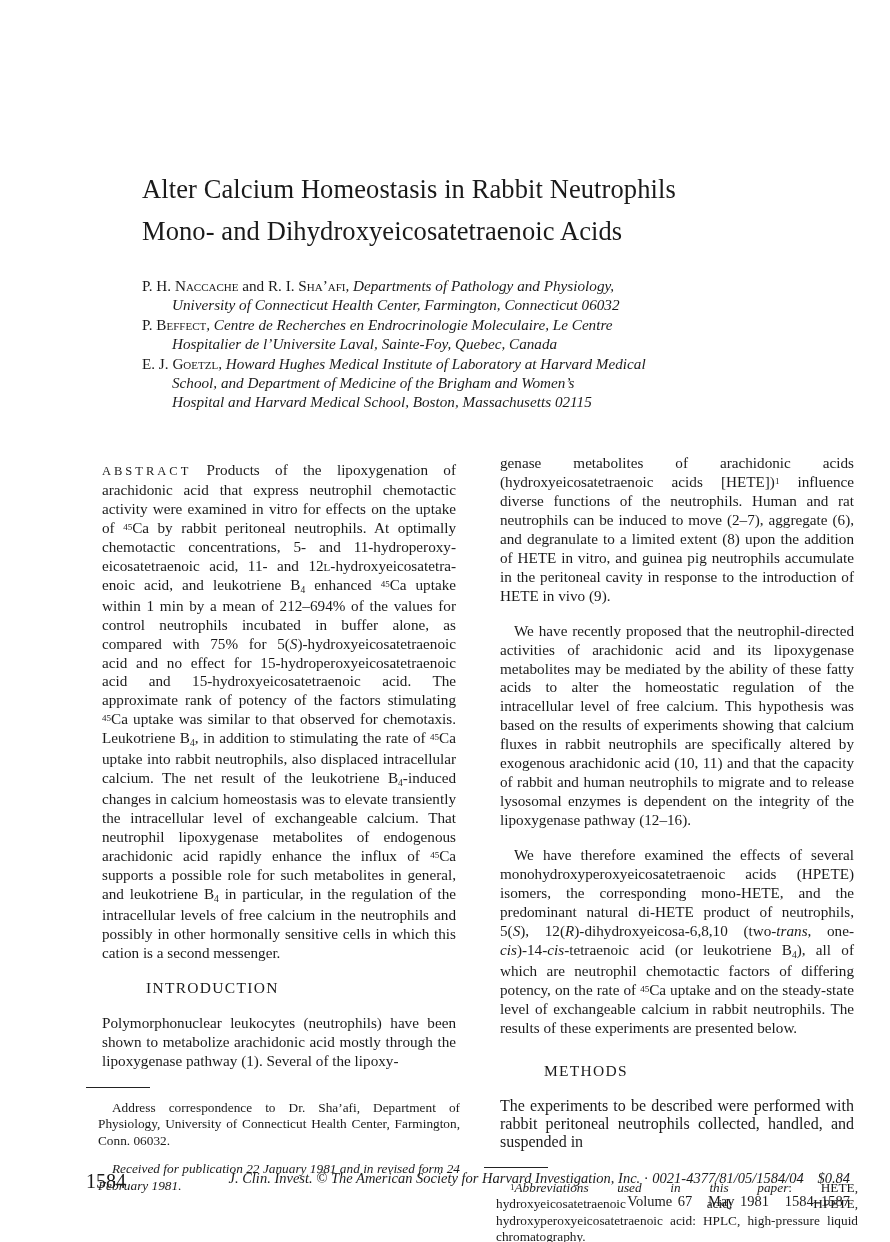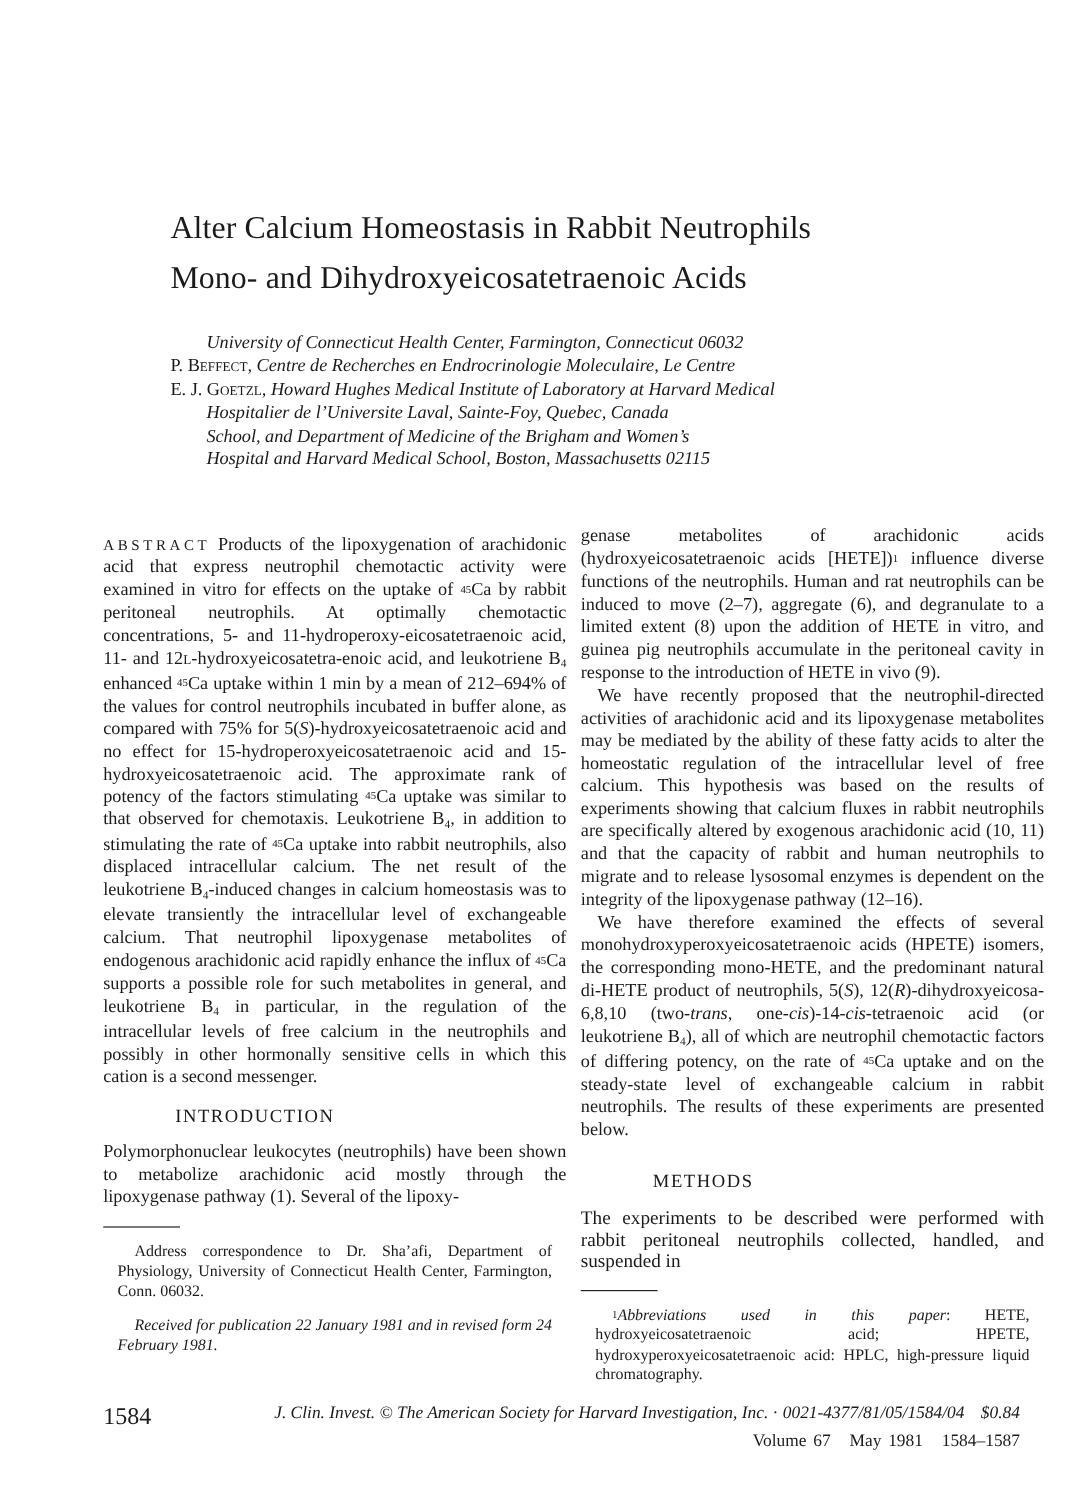--- a/index.html
+++ b/index.html
@@ -6,21 +6,21 @@
   body { width:890px; height:1242px; position:relative; overflow:hidden; color:#1a1a1a;
          font-family:"Liberation Serif","DejaVu Serif",serif; }
   .title { position:absolute; left:142px; top:168px; width:700px; font-size:26.5px; line-height:42px; color:#1a1a1a; letter-spacing:0.1px; }
   .title div { white-space:nowrap; }
   .authors { position:absolute; left:142px; top:276px; font-size:15.2px; line-height:19.4px; }
   .authors .line { white-space:nowrap; }
   .authors .indent { padding-left:30px; }
   .sc { font-variant:small-caps; }
   .it { font-style:italic; }
   .col { position:absolute; width:386px; font-size:15.2px; line-height:18.95px; text-align:justify; }
-  .col p { margin:0; }
+  .col p { margin:16px; }
   .col-left { left:86px; top:445px; }
   .col-right { left:484px; top:438px; }
   .indent-p { text-indent:14px; }
   .abstract-label { letter-spacing:3px; font-size:12.5px; }
   .section-head { text-align:left; font-size:15.5px; letter-spacing:1.3px; margin:14px 0 10px 0 !important; }
   .left-section-head { padding-left:60px; }
   .right-section-head { padding-left:60px; margin-top:24px !important; margin-bottom:12px !important; }
   .sup { font-size:9px; vertical-align:top; position:relative; top:-1px; }
   .sub { font-size:9.5px; vertical-align:baseline; position:relative; top:3px; }
   .rule { width:64px; border-top:1.5px solid #222; margin:14px 0 8px 0; }
@@ -35,28 +35,31 @@
 </style>
 </head>
 <body>
 
 <div class="title">
   <div>Alter Calcium Homeostasis in Rabbit Neutrophils</div>
   <div>Mono- and Dihydroxyeicosatetraenoic Acids</div>
 </div>
 
 <div class="authors">
+  <div class="line">
+    <span>P. H. N</span><span class="sc">accache</span><span> and R. I. S</span><span class="sc">ha’afi</span><span class="it">, Departments of Pathology and Physiology,</span>
+  </div>
   <div class="line indent it">University of Connecticut Health Center, Farmington, Connecticut 06032</div>
   <div class="line">
     <span>P. B</span><span class="sc">effect</span><span class="it">, Centre de Recherches en Endrocrinologie Moleculaire, Le Centre</span>
   </div>
+  <div class="line indent it">Hospitalier de l’Universite Laval, Sainte-Foy, Quebec, Canada</div>
   <div class="line">
     <span>E. J. G</span><span class="sc">oetzl</span><span class="it">, Howard Hughes Medical Institute of Laboratory at Harvard Medical</span>
   </div>
-  <div class="line indent it">Hospitalier de l’Universite Laval, Sainte-Foy, Quebec, Canada</div>
   <div class="line indent it">School, and Department of Medicine of the Brigham and Women’s</div>
   <div class="line indent it">Hospital and Harvard Medical School, Boston, Massachusetts 02115</div>
 </div>
 
 <div class="col col-left">
   <p><span class="abstract-label">ABSTRACT</span><span> Products of the lipoxygenation of arachidonic acid that express neutrophil chemotactic activity were examined in vitro for effects on the uptake of </span><sup class="sup">45</sup><span>Ca by rabbit peritoneal neutrophils. At optimally chemotactic concentrations, 5- and 11-hydroperoxy-eicosatetraenoic acid, 11- and 12</span><span class="sc">l</span><span>-hydroxyeicosatetra-enoic acid, and leukotriene B</span><sub class="sub">4</sub><span> enhanced </span><sup class="sup">45</sup><span>Ca uptake within 1 min by a mean of 212–694% of the values for control neutrophils incubated in buffer alone, as compared with 75% for 5(</span><span class="it">S</span><span>)-hydroxyeicosatetraenoic acid and no effect for 15-hydroperoxyeicosatetraenoic acid and 15-hydroxyeicosatetraenoic acid. The approximate rank of potency of the factors stimulating </span><sup class="sup">45</sup><span>Ca uptake was similar to that observed for chemotaxis. Leukotriene B</span><sub class="sub">4</sub><span>, in addition to stimulating the rate of </span><sup class="sup">45</sup><span>Ca uptake into rabbit neutrophils, also displaced intracellular calcium. The net result of the leukotriene B</span><sub class="sub">4</sub><span>-induced changes in calcium homeostasis was to elevate transiently the intracellular level of exchangeable calcium. That neutrophil lipoxygenase metabolites of endogenous arachidonic acid rapidly enhance the influx of </span><sup class="sup">45</sup><span>Ca supports a possible role for such metabolites in general, and leukotriene B</span><sub class="sub">4</sub><span> in particular, in the regulation of the intracellular levels of free calcium in the neutrophils and possibly in other hormonally sensitive cells in which this cation is a second messenger.</span></p>
 
   <p class="section-head left-section-head">INTRODUCTION</p>
 
   <p>Polymorphonuclear leukocytes (neutrophils) have been shown to metabolize arachidonic acid mostly through the lipoxygenase pathway (1). Several of the lipoxy-</p>

